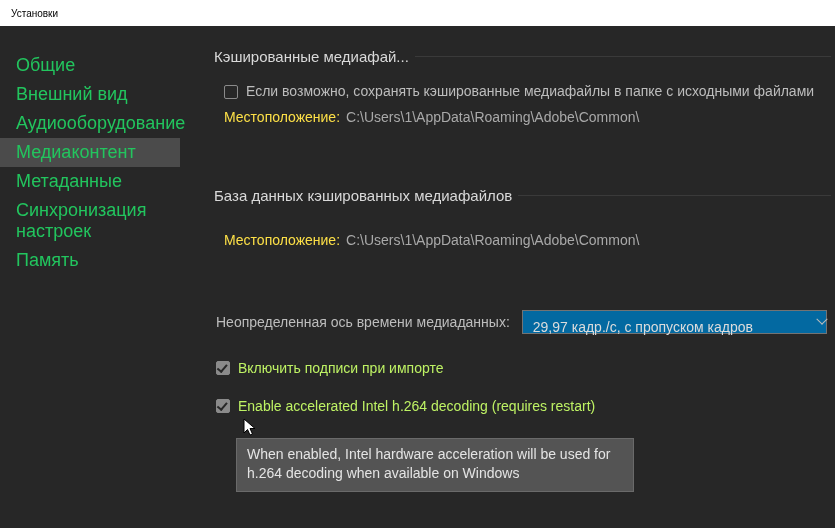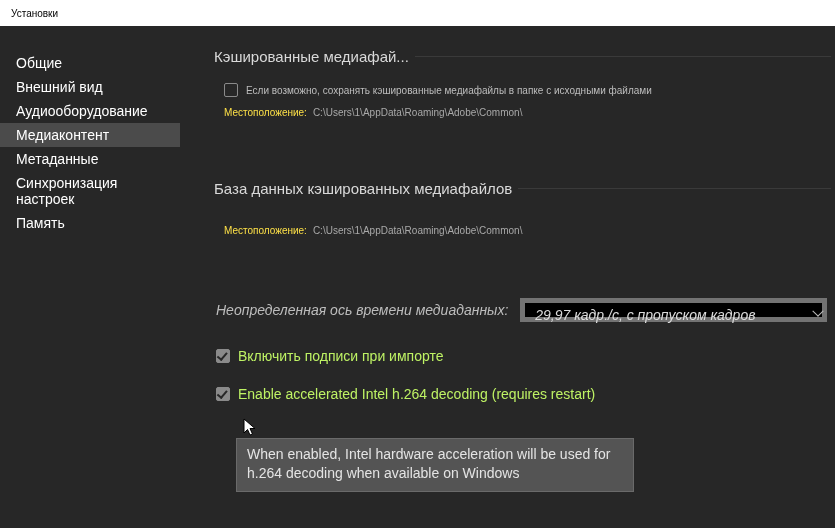--- a/index.html
+++ b/index.html
@@ -25,22 +25,22 @@
     height: calc(100% - 30px);
     background: #272727;
   }
   .sidebar {
     width: 180px;
     padding-top: 25px;
     flex-shrink: 0;
   }
   .sidebar-item {
     padding: 4px 10px 4px 16px;
-    font-size: 14px;
-    color: #ffffff;
+    font-size: 18px;
+    color: #22c55e;
     cursor: default;
   }
   .sidebar-item.selected {
     background: #4b4b4b;
   }
   .main {
     flex: 1;
     padding: 22px 4px 0 0;
     position: relative;
   }
@@ -54,23 +54,23 @@
     position: relative;
   }
   legend {
     font-size: 15px;
     color: #d9d9d9;
     padding: 0 6px 0 0;
     margin-left: -6px;
   }
   .row {
     display: flex;
-    align-items: center;
+    align-items: flex-end;
     color: #bdbdbd;
-    font-size: 10px;
+    font-size: 14px;
     margin-bottom: 8px;
     padding-left: 4px;
   }
   .row.label-row { margin-top: 10px; }
   .checkbox {
     width: 14px;
     height: 14px;
     border: 1px solid #8a8a8a;
     border-radius: 2px;
     margin-right: 8px;
@@ -92,32 +92,31 @@
     border-bottom: 2px solid #272727;
     transform: rotate(-50deg) translate(0px,-1px);
   }
   .field-label { color: #fde047; margin-right: 6px; }
   .field-value { color: #a9a9a9; }
   .dropdown-row {
     display: flex;
     align-items: center;
     margin-left: 36px;
     margin-bottom: 26px;
-    font-style: italic;
   }
   .dropdown-label {
     font-size: 14px;
     color: #bdbdbd;
     margin-right: 12px;
   }
   .dropdown {
     flex: 1;
     height: 24px;
-    background: #000000;
-    border: 5px solid #737373;
+    background: #0369a1;
+    border: 1px solid #737373;
     display: flex;
     align-items: center;
     padding: 10px 24px 0 10px;
     position: relative;
     color: #dcdcdc;
     font-size: 14px;
     margin-right: 4px;
   }
   .dropdown .chev {
     position: absolute;

